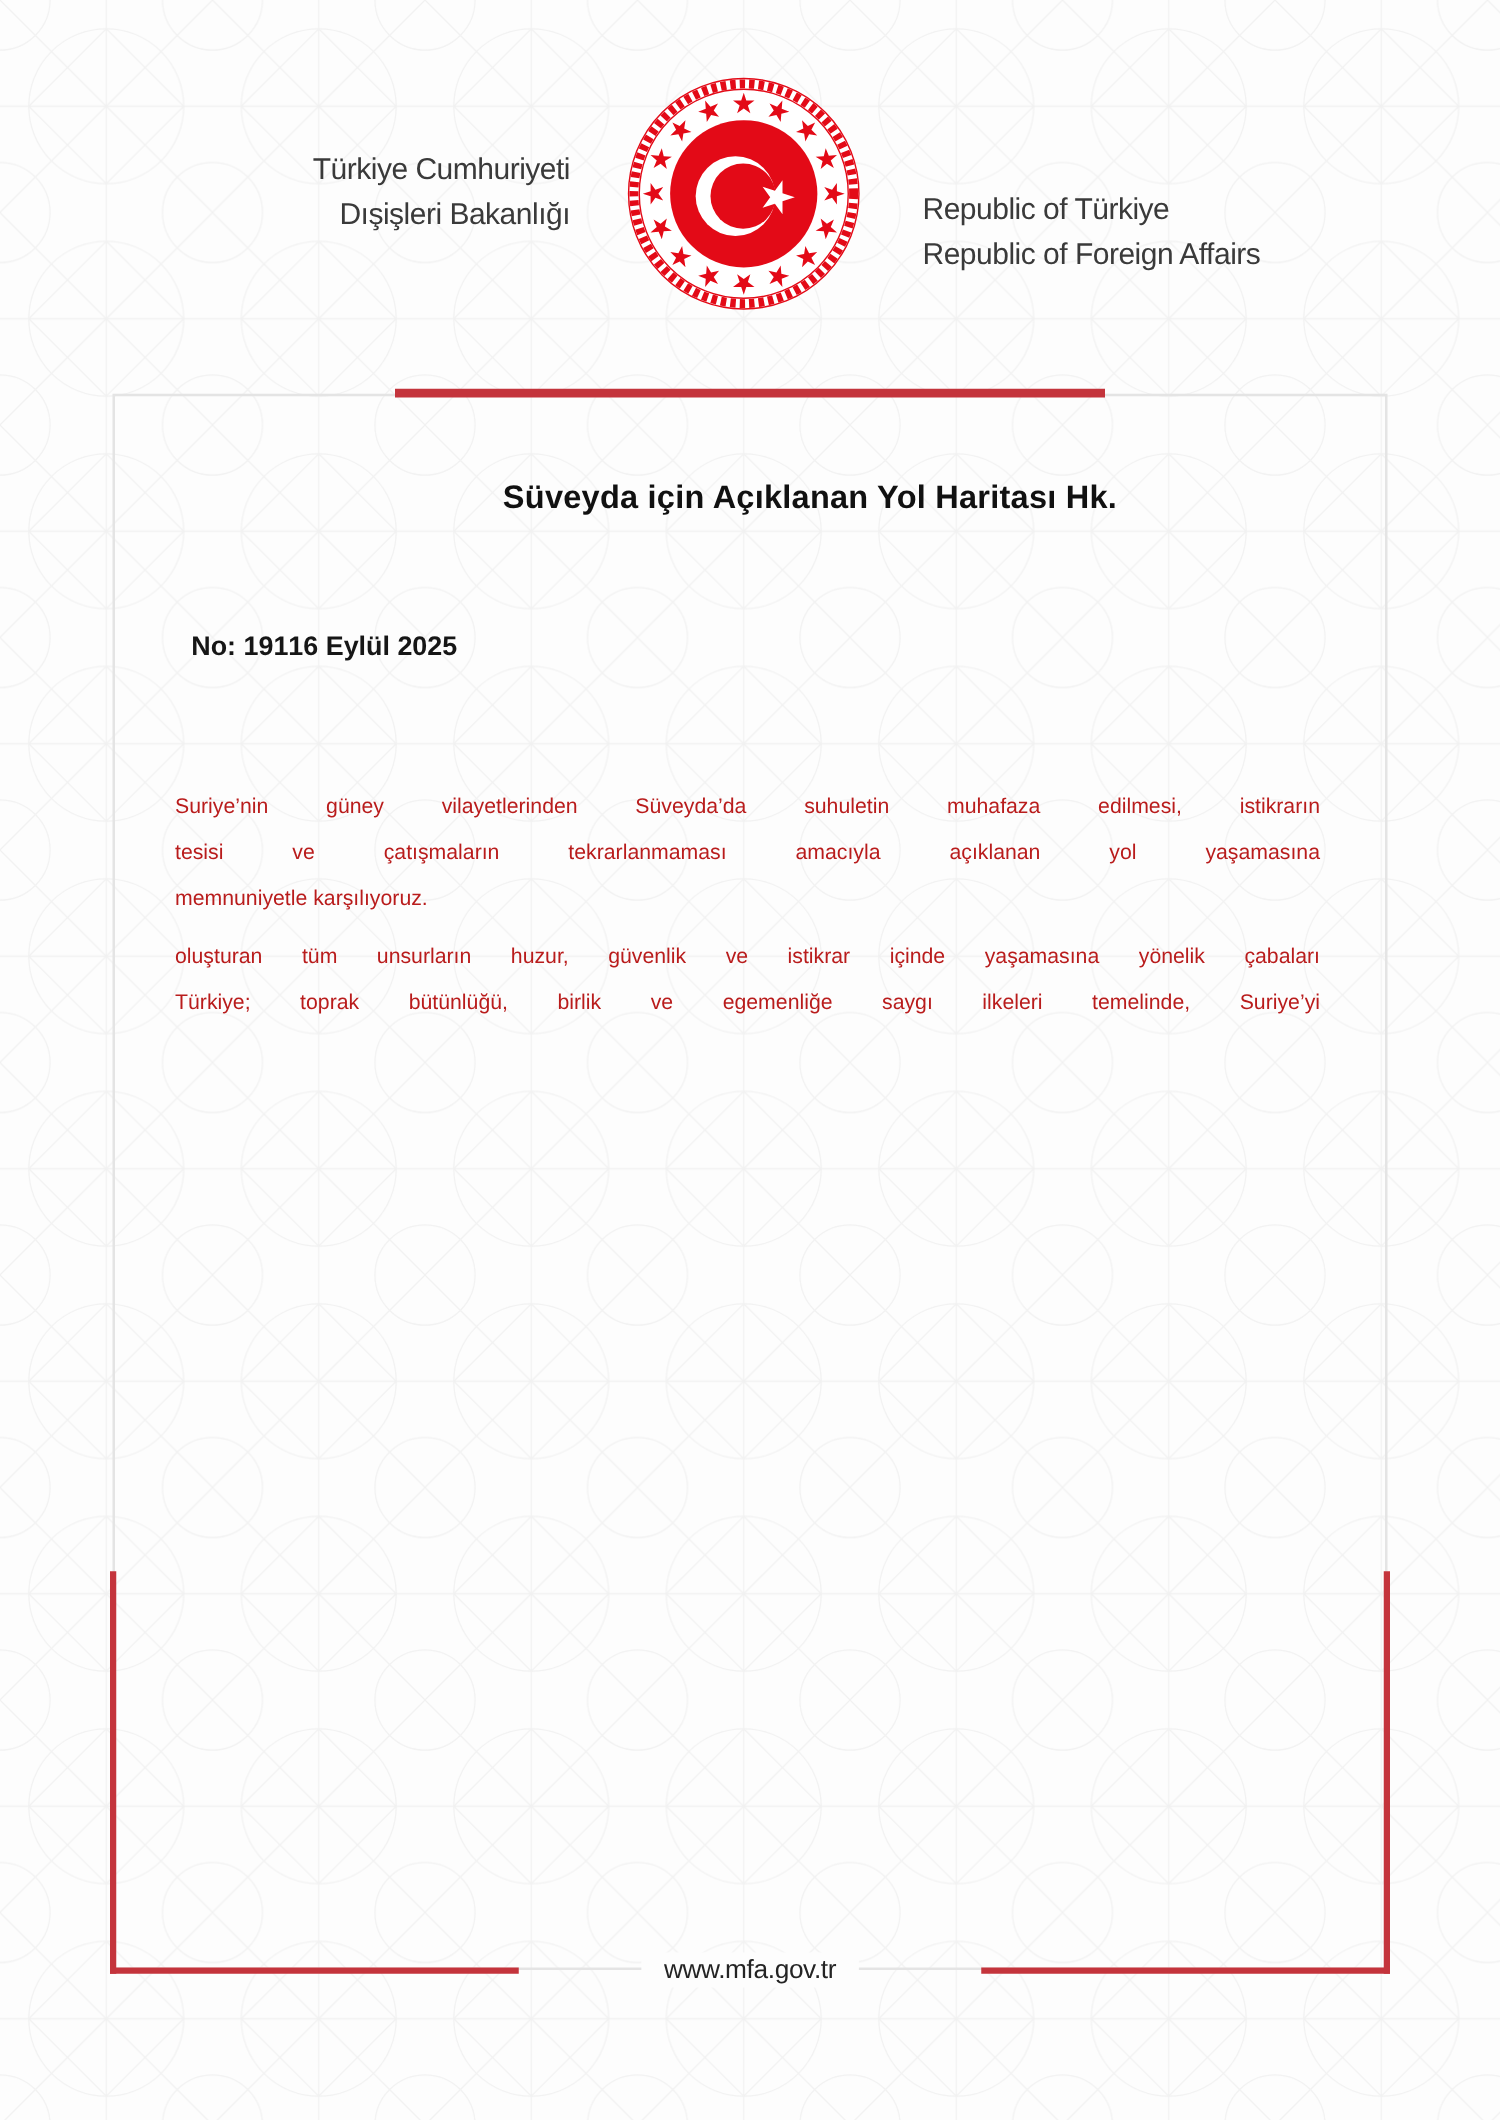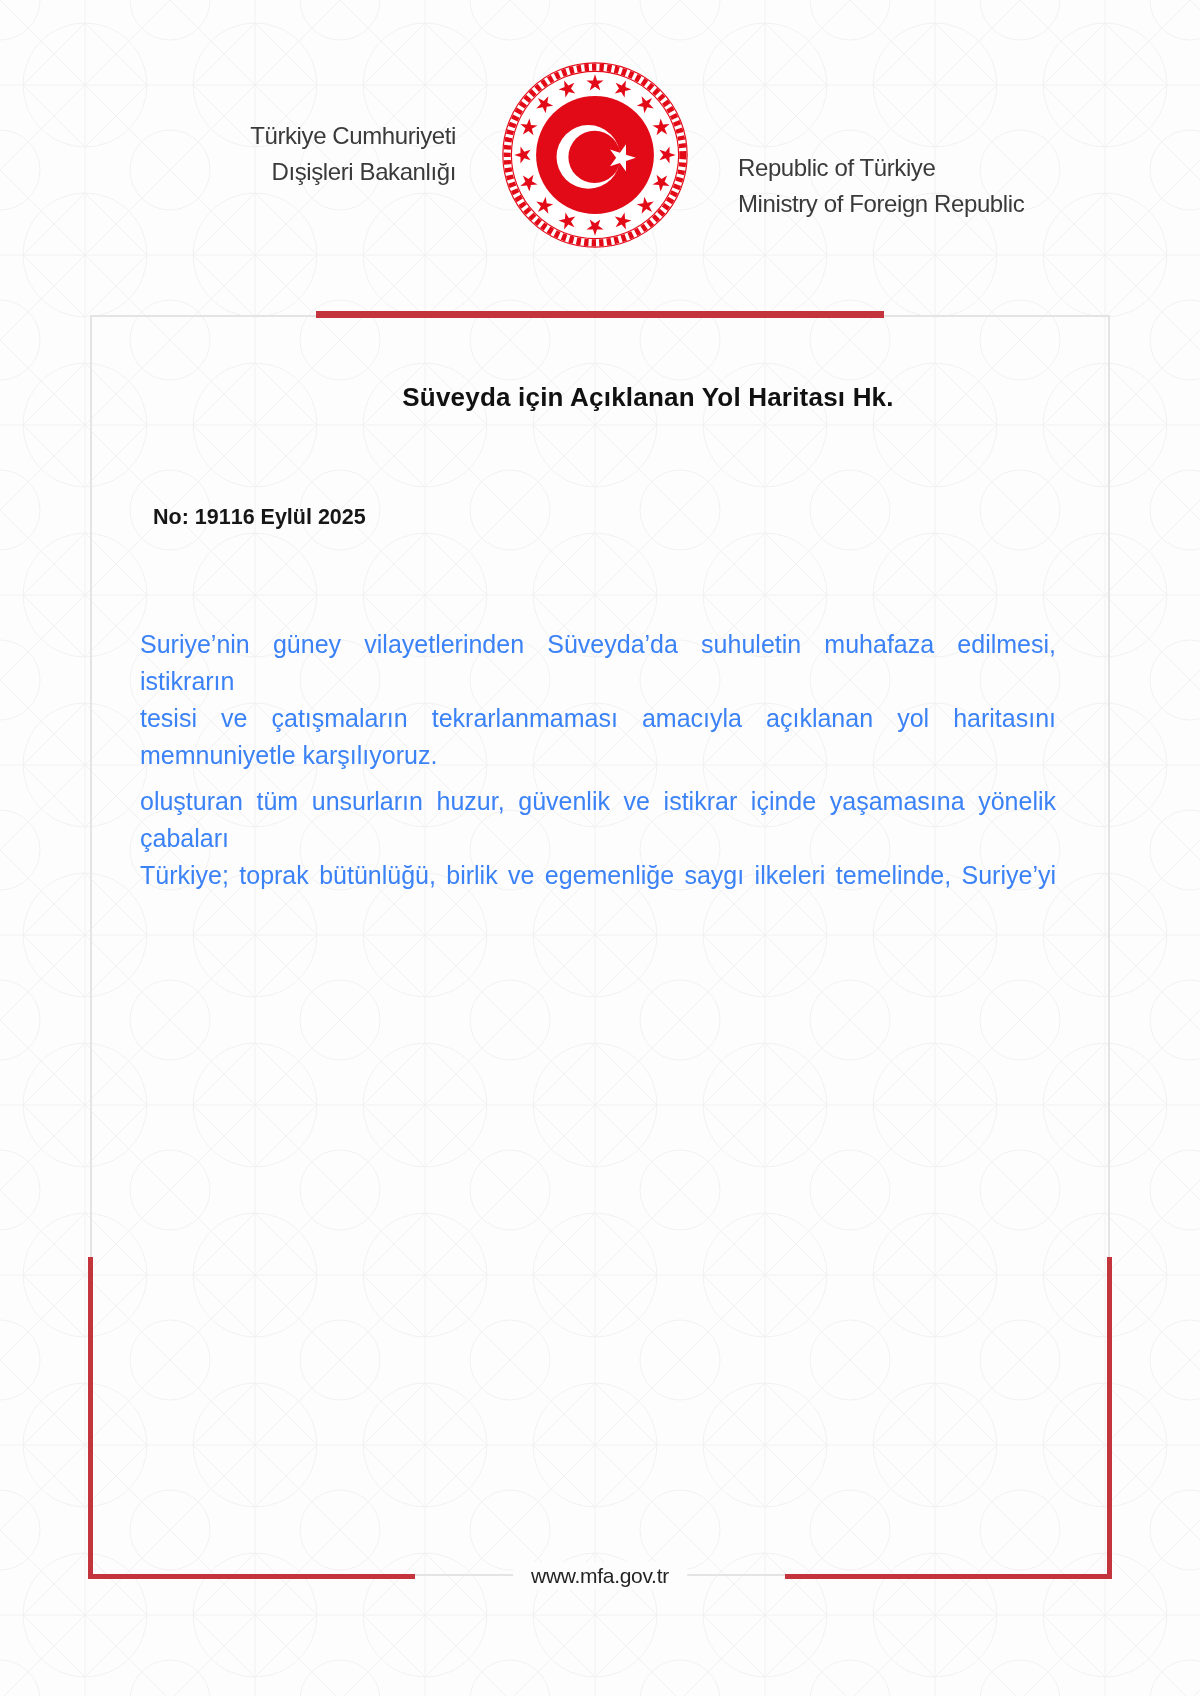--- a/index.html
+++ b/index.html
@@ -43,21 +43,21 @@
     text-align:center;font-size:26px;font-weight:700;color:#111;
     letter-spacing:0.2px;
   }
   .meta-row{
     position:absolute;left:153px;top:505px;width:892px;z-index:2;
     display:flex;
     font-size:21.5px;font-weight:700;color:#161616;
   }
   .body-text{
     position:absolute;left:140px;top:626px;width:916px;z-index:2;
-    font-size:25px;line-height:37px;color:#3b82f6;
+    font-size:17px;line-height:37px;color:#b91c1c;
   }
   .para{margin:0 0 9px 0;}
   .line{text-align:justify;text-align-last:justify;}
   .line.last{text-align-last:left;}
 
   
   .footer-url{
     position:absolute;left:600px;top:1576px;z-index:3;
     transform:translate(-50%,-50%);
     background:#fdfdfd;padding:2px 18px;
@@ -122,39 +122,39 @@
         <path d="M0,-10 L2.245,-3.09 L9.51,-3.09 L3.633,1.18 L5.878,8.09 L0,3.82 L-5.878,8.09 L-3.633,1.18 L-9.51,-3.09 L-2.245,-3.09 Z" transform="rotate(337.5) translate(0,-75.5) scale(0.95)"></path>
       </g>
     <circle r="62" fill="#e30a17"></circle>
     <circle cx="-7" cy="2" r="33.5" fill="#ffffff"></circle>
     <circle cx="-0.5" cy="2" r="27.5" fill="#e30a17"></circle>
     <path d="M0,-10 L2.245,-3.09 L9.51,-3.09 L3.633,1.18 L5.878,8.09 L0,3.82 L-5.878,8.09 L-3.633,1.18 L-9.51,-3.09 L-2.245,-3.09 Z" transform="translate(28,3) rotate(18) scale(1.5)" fill="#ffffff"></path>
   </svg>
 
   <div class="org-block org-right">
     <div>Republic of Türkiye</div>
-    <div>Ministry of Foreign Republic</div>
+    <div>Republic of Foreign Affairs</div>
   </div>
 
   <div class="rule-top" style="background: rgb(196, 52, 60);"></div>
   <div class="frame" style="border-color: rgb(228, 228, 228);"></div>
   <div class="corner corner-left" style="border-color: rgb(196, 52, 60);"></div>
   <div class="corner corner-right" style="border-color: rgb(196, 52, 60);"></div>
 
   <div class="doc-title">Süveyda için Açıklanan Yol Haritası Hk.</div>
 
   <div class="meta-row">
     <span>No: 191</span>
     <span>16 Eylül 2025</span>
   </div>
 
   <div class="body-text">
       <div class="para">
         <div class="line">Suriye’nin güney vilayetlerinden Süveyda’da suhuletin muhafaza edilmesi, istikrarın</div>
-        <div class="line">tesisi ve çatışmaların tekrarlanmaması amacıyla açıklanan yol haritasını</div>
+        <div class="line">tesisi ve çatışmaların tekrarlanmaması amacıyla açıklanan yol yaşamasına</div>
         <div class="line last">memnuniyetle karşılıyoruz.</div>
       </div>
       <div class="para">
         <div class="line">oluşturan tüm unsurların huzur, güvenlik ve istikrar içinde yaşamasına yönelik çabaları</div>
         <div class="line">Türkiye; toprak bütünlüğü, birlik ve egemenliğe saygı ilkeleri temelinde, Suriye’yi</div>
       </div>
     </div>
 
   <div class="footer-url">www.mfa.gov.tr</div>
 

